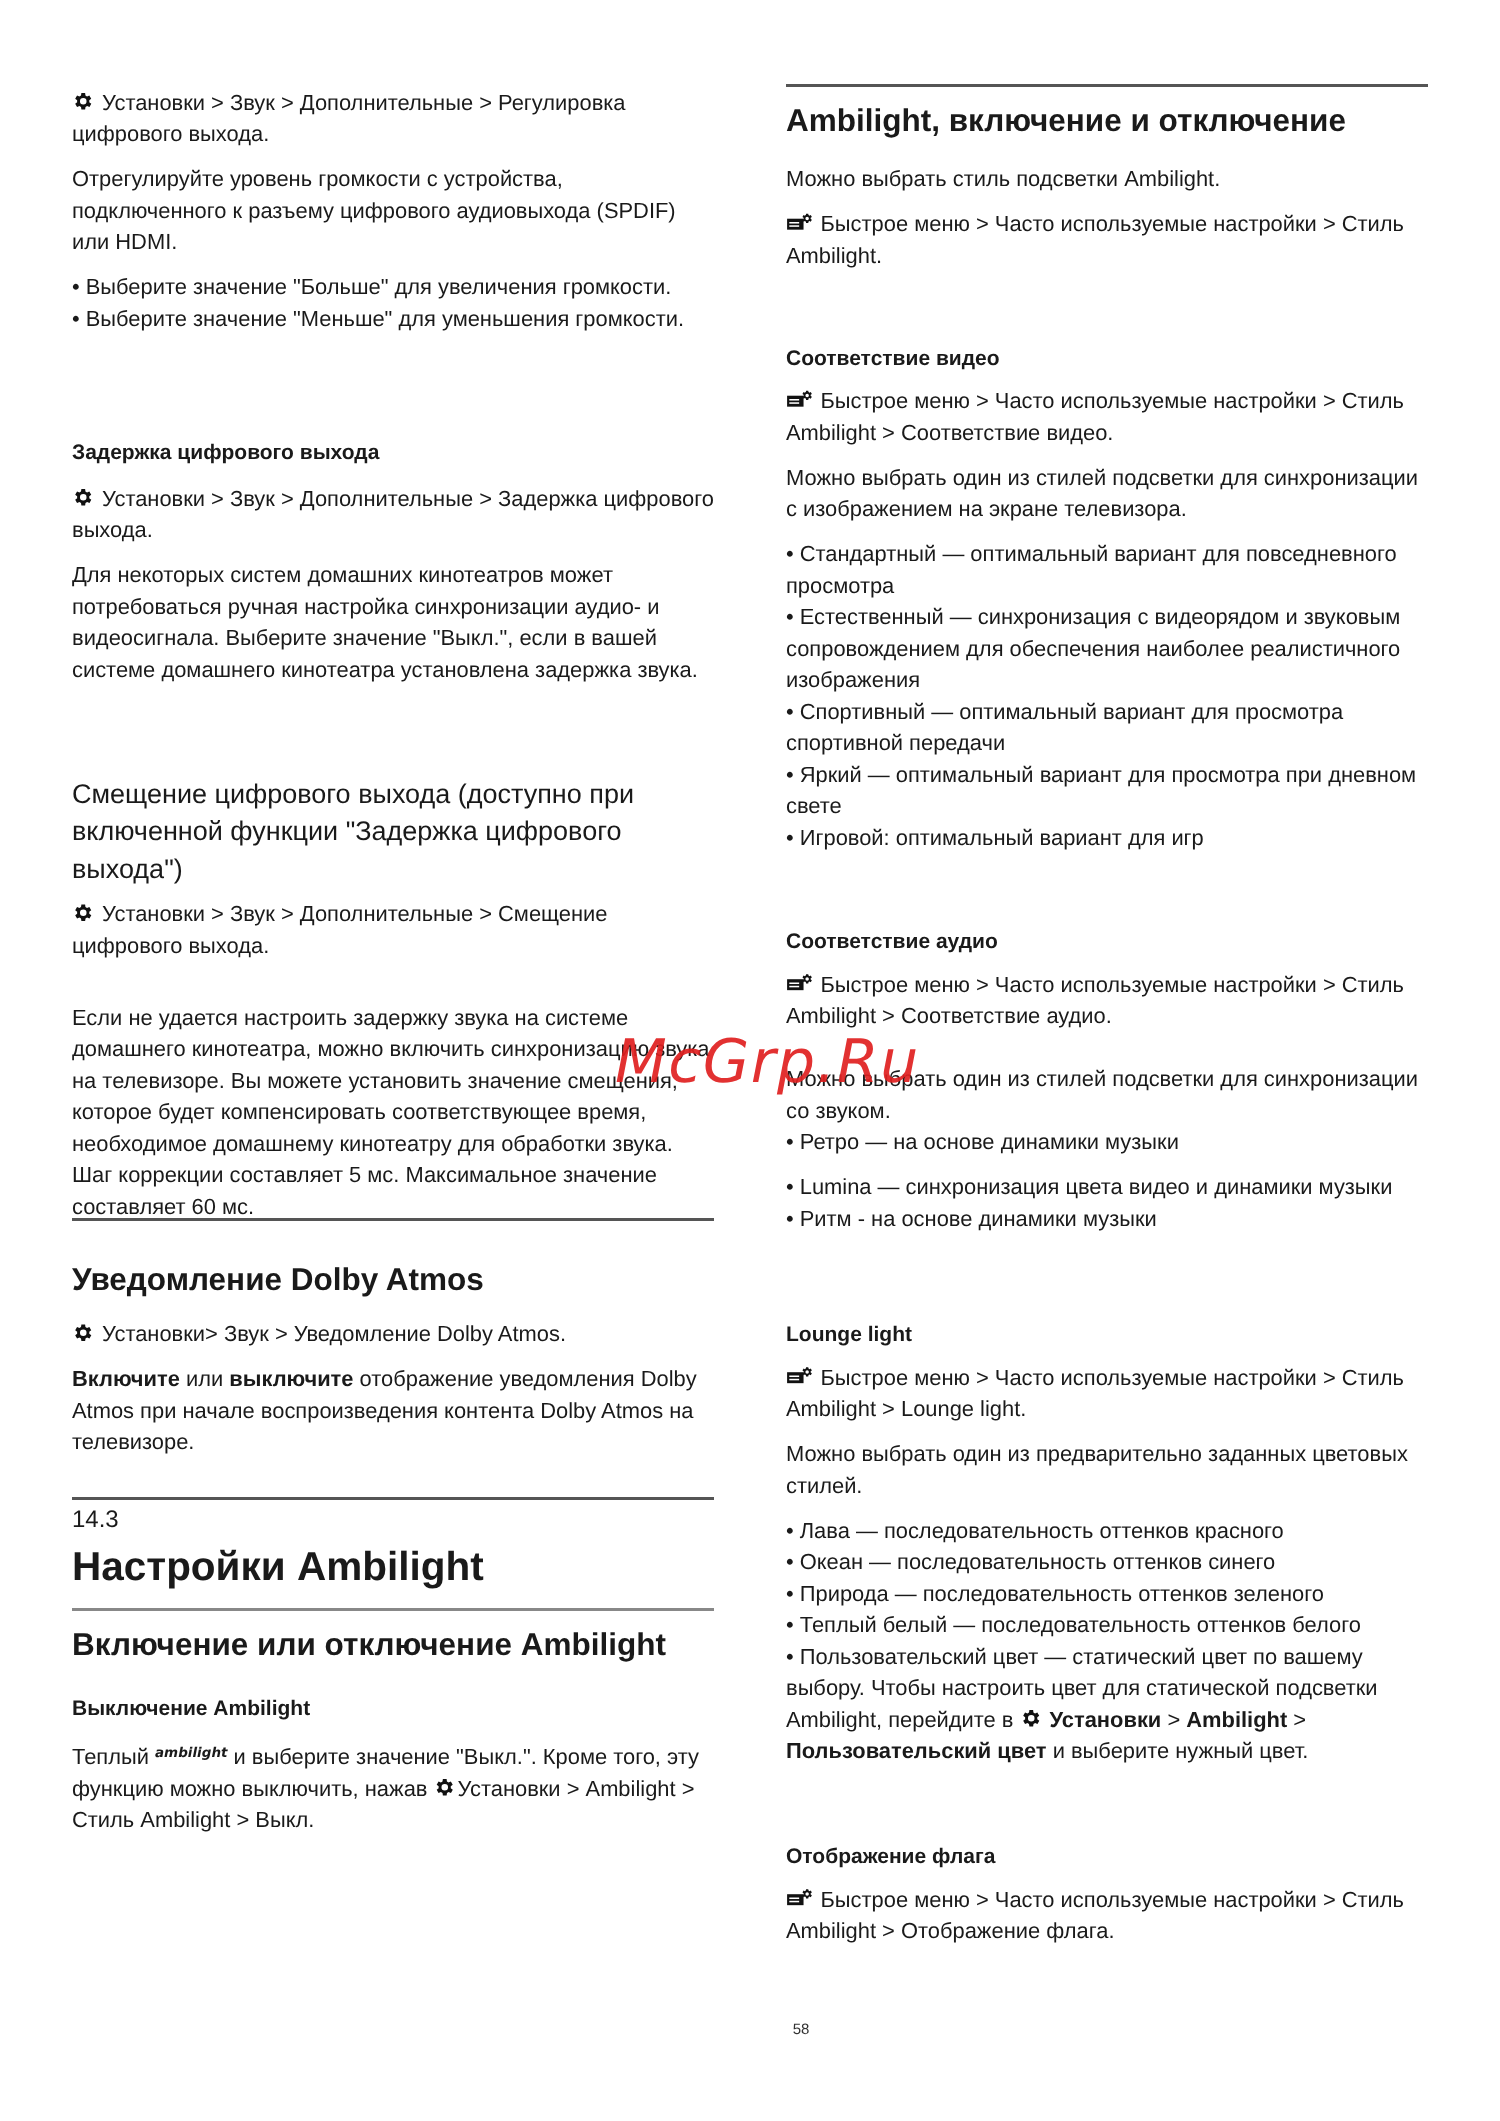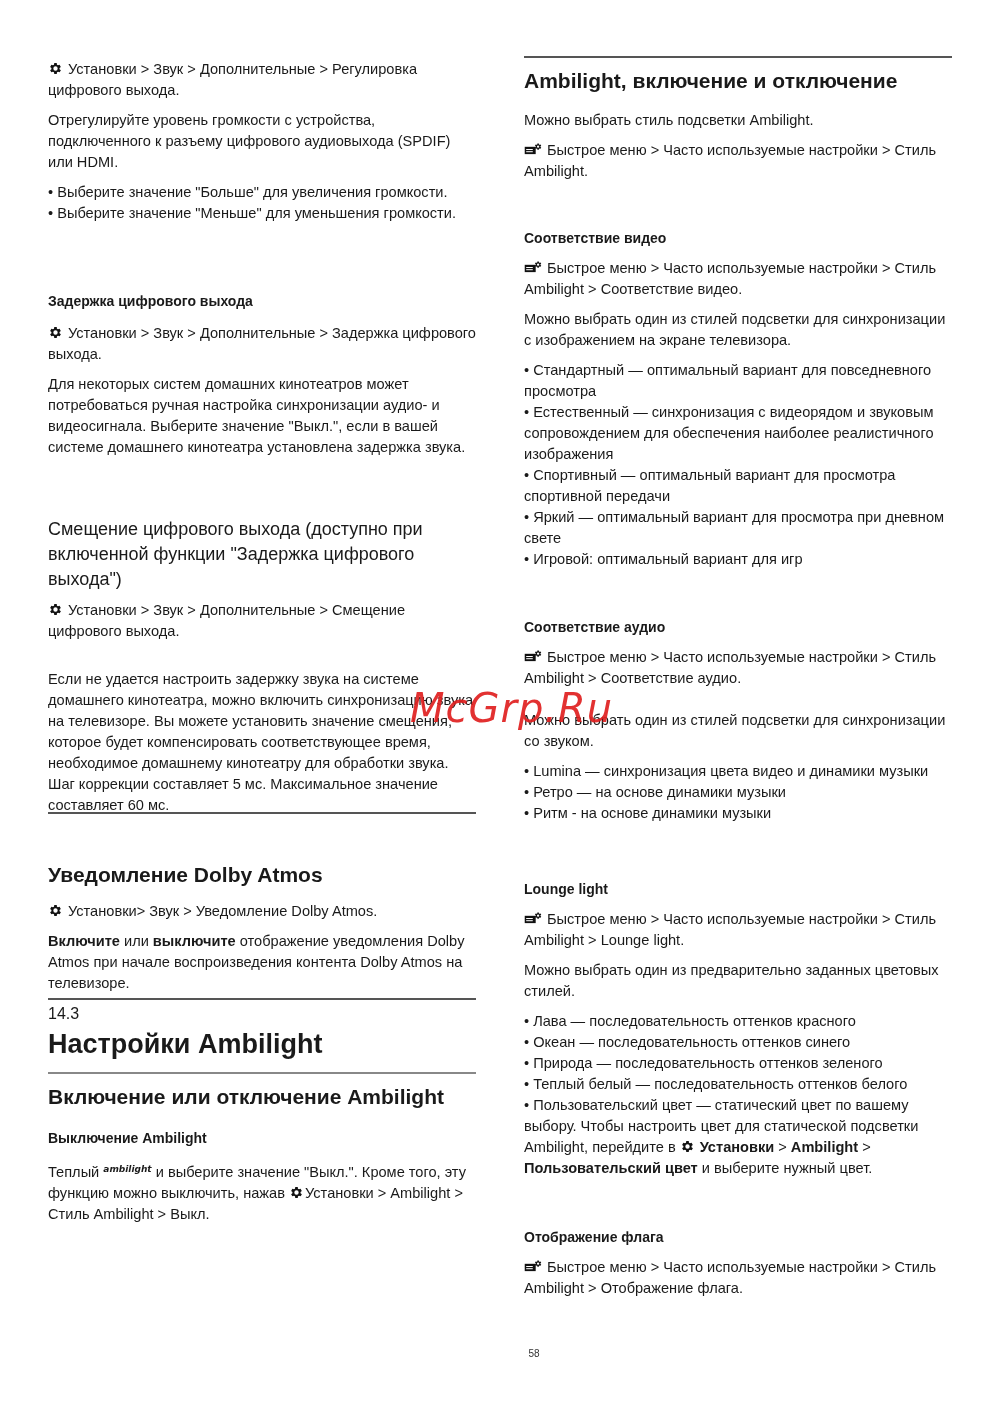--- a/index.html
+++ b/index.html
@@ -72,21 +72,21 @@
   <div class="blk" style="top:517px">
     <div class="h-sub2">Смещение цифрового выхода (доступно при включенной функции "Задержка цифрового выхода")</div>
     <p style="margin-top:8px"><svg class="gear">
           <use href="#gear"></use>
         </svg><span>Установки &gt; Звук &gt; Дополнительные &gt; Смещение цифрового выхода.</span></p>
     <p style="margin-top:27px">Если не удается настроить задержку звука на системе домашнего кинотеатра, можно включить синхронизацию звука на телевизоре. Вы можете установить значение смещения, которое будет компенсировать соответствующее время, необходимое домашнему кинотеатру для обработки звука. Шаг коррекции составляет 5 мс. Максимальное значение составляет 60 мс.</p>
   </div>
 
   <div class="rule" style="top:812px"></div>
 
-  <div class="blk" style="top:861px">
+  <div class="blk" style="top:840px">
     <div class="h2">Уведомление Dolby Atmos</div>
     <p style="margin-top:12px"><svg class="gear">
           <use href="#gear"></use>
         </svg><span>Установки&gt; Звук &gt; Уведомление Dolby Atmos.</span></p>
     <p style="margin-top:9px"><b>Включите</b><span> или </span><b>выключите</b><span> отображение уведомления Dolby Atmos при начале воспроизведения контента Dolby Atmos на телевизоре.</span></p>
   </div>
 
   <div class="rule" style="top:998px"></div>
   <div class="blk num" style="top:1005px">14.3</div>
   <div class="blk h1" style="top:1027px">Настройки Ambilight</div>
@@ -125,22 +125,22 @@
     <p>• Яркий — оптимальный вариант для просмотра при дневном свете</p>
     <p>• Игровой: оптимальный вариант для игр</p>
   </div>
 
   <div class="blk" style="top:617px">
     <div class="h-sub">Соответствие аудио</div>
     <p style="margin-top:9px"><svg class="qm">
           <use href="#qmenu"></use>
         </svg><span>Быстрое меню &gt; Часто используемые настройки &gt; Стиль Ambilight &gt; Соответствие аудио.</span></p>
     <p style="margin-top:21px">Можно выбрать один из стилей подсветки для синхронизации со звуком.</p>
+    <p>• Ретро — на основе динамики музыки</p>
     <p style="margin-top:9px">• Lumina — синхронизация цвета видео и динамики музыки</p>
-    <p>• Ретро — на основе динамики музыки</p>
     <p>• Ритм - на основе динамики музыки</p>
   </div>
 
   <div class="blk" style="top:879px">
     <div class="h-sub">Lounge light</div>
     <p style="margin-top:9px"><svg class="qm">
           <use href="#qmenu"></use>
         </svg><span>Быстрое меню &gt; Часто используемые настройки &gt; Стиль Ambilight &gt; Lounge light.</span></p>
     <p style="margin-top:9px">Можно выбрать один из предварительно заданных цветовых стилей.</p>
     <p style="margin-top:9px">• Лава — последовательность оттенков красного</p>

